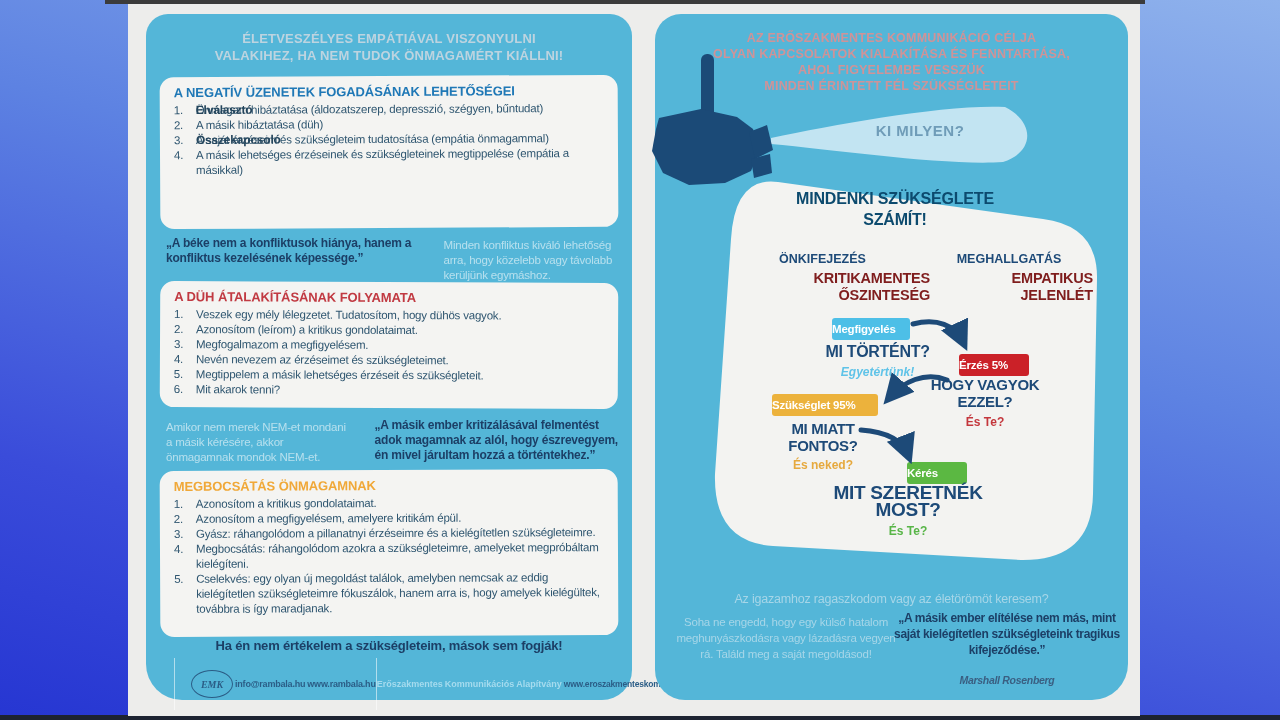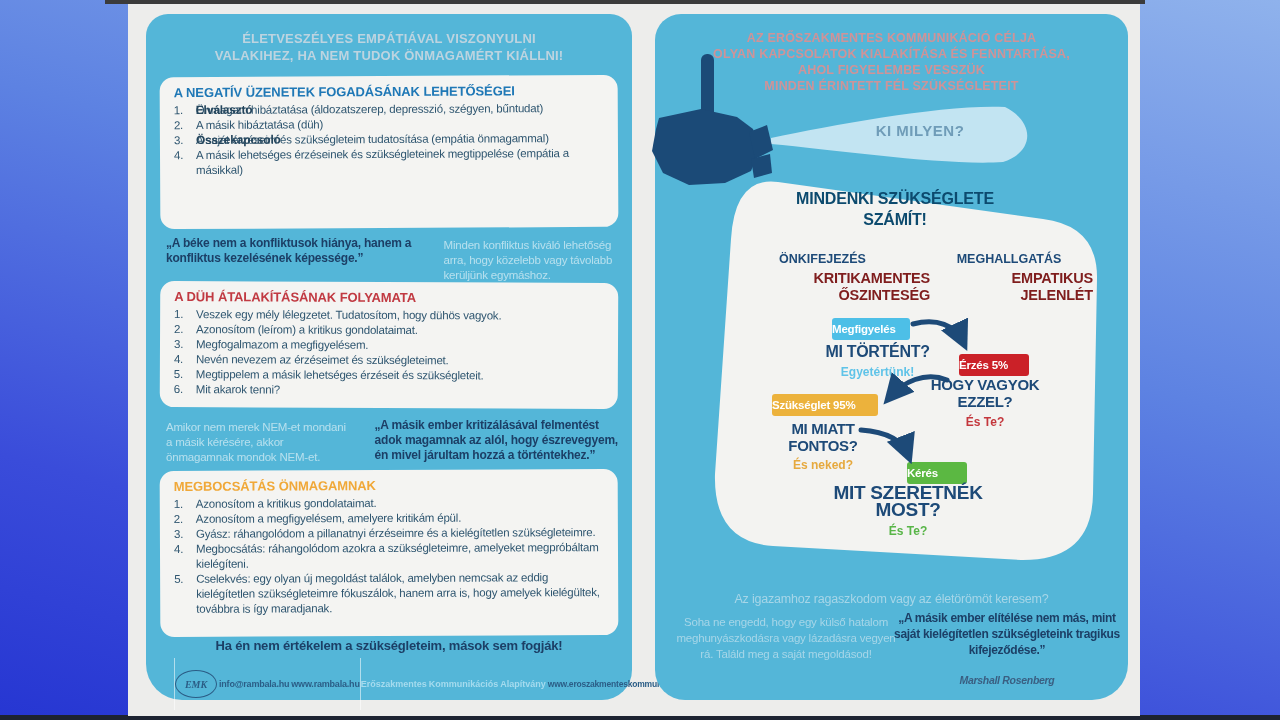--- a/index.html
+++ b/index.html
@@ -32,21 +32,21 @@
   .quote{font-weight:bold;color:#1c3f66;font-size:12px;line-height:15px;letter-spacing:-0.2px;}
   .quote-col1{width:262px;} .quote-col2{width:252px;}
   .note{color:#b7e0ee;font-size:11.5px;line-height:15px;letter-spacing:-0.2px;}
   .note-col1{width:181px;padding-top:2px;} .note-col2{width:190px;padding-top:2px;}
   .author{font-size:10px;font-style:italic;font-weight:bold;color:#2f5670;text-align:right;margin-top:14px;}
   .a1{padding-right:40px;} .a2{padding-right:20px;}
   .lp-bottomline{position:absolute;top:624px;left:0;width:100%;text-align:center;
                  color:#1c3f66;font-weight:bold;font-size:13px;letter-spacing:-0.2px;}
   .lp-footer{position:absolute;top:644px;left:28px;width:430px;height:52px;display:flex;align-items:stretch;}
   .fcell{flex:1;text-align:center;display:flex;flex-direction:row;align-items:center;justify-content:flex-start;gap:2px;}
-  .fcell.mid{border-left:1px solid rgba(255,255,255,.55);border-right:1px solid rgba(255,255,255,.55);}
+  .fcell.mid{border-left:1px solid rgba(255,255,255,.55);border-right:1px solid rgba(255,255,255,.55);padding-left:16px;}
   .furl{font-size:9px;font-weight:bold;color:#2b5d86;letter-spacing:-0.2px;}
   .flight{font-size:9px;font-weight:bold;color:#a5dbee;line-height:10px;}
   .logo-circ{width:38px;height:26px;}
   .emk-oval{width:40px;height:26px;border:1.4px solid #2b5d86;border-radius:50%;
             display:flex;align-items:center;justify-content:center;
             font-family:"Liberation Serif",serif;font-style:italic;font-weight:bold;
             font-size:10px;color:#2b5d86;}
 
   
   .rp-title{position:absolute;top:16px;left:0;width:100%;text-align:center;
@@ -65,21 +65,21 @@
   .b-observe{left:177px;top:304px;width:78px;background:#4dbfe7;}
   .b-feeling{left:304px;top:340px;width:70px;background:#cb2128;}
   .b-need{left:117px;top:380px;width:106px;background:#ecb23c;}
   .b-request{left:252px;top:448px;width:60px;background:#5bb842;}
   .q{position:absolute;text-align:center;font-weight:bold;color:#1d4a78;letter-spacing:-0.3px;}
   .q1{left:140px;top:329px;width:165px;font-size:16px;}
   .q2{left:250px;top:362px;width:160px;font-size:15px;line-height:17px;}
   .q3{left:118px;top:406px;width:100px;font-size:15px;line-height:17px;}
   .q4{left:170px;top:470px;width:166px;font-size:19px;line-height:17px;}
   .sub{position:absolute;text-align:center;font-weight:bold;font-size:12px;}
-  .s1{left:140px;top:351px;width:165px;color:#5fc3e8;}
+  .s1{left:140px;top:351px;width:165px;color:#5fc3e8;font-style:italic;}
   .s2{left:250px;top:401px;width:160px;color:#c4373d;}
   .s3{left:118px;top:444px;width:100px;color:#e6a93e;}
   .s4{left:170px;top:510px;width:166px;color:#58b548;}
   .arrows{position:absolute;left:0;top:0;pointer-events:none;}
   .rp-question{position:absolute;top:578px;left:0;width:100%;text-align:center;
                color:#a6d6e8;font-size:12.5px;letter-spacing:-0.2px;}
   .rp-note{position:absolute;left:18px;top:600px;width:226px;text-align:center;
            color:#a6d6e8;font-size:11.5px;line-height:16px;letter-spacing:-0.2px;}
   .rp-quote{position:absolute;left:238px;top:596px;width:228px;text-align:center;
             color:#1c3f66;font-weight:bold;font-size:12px;line-height:16px;letter-spacing:-0.3px;}

